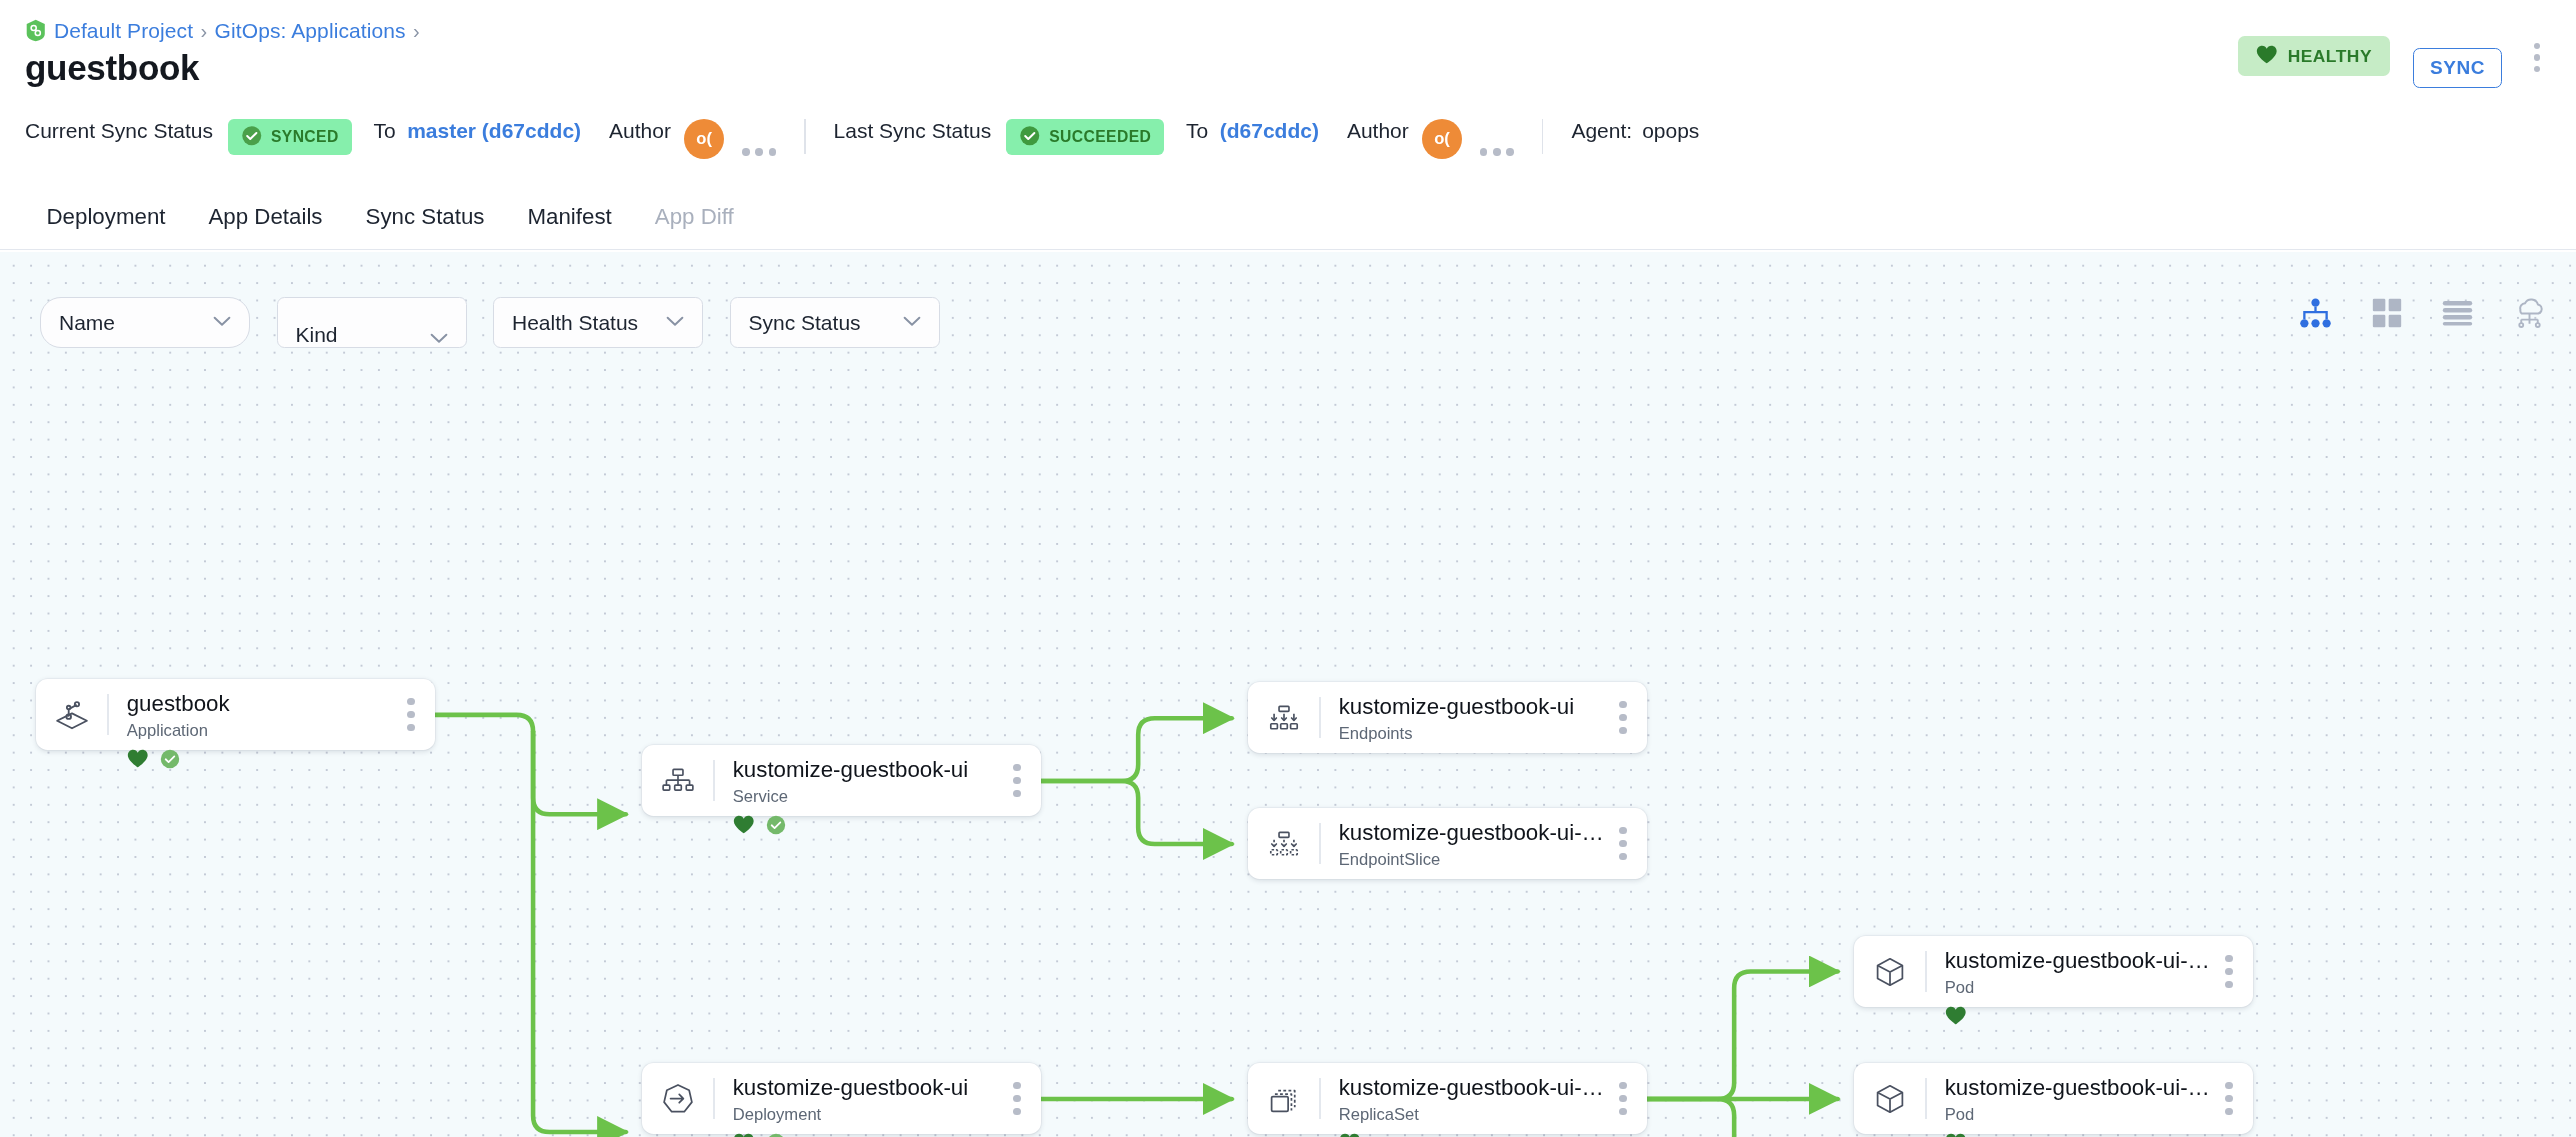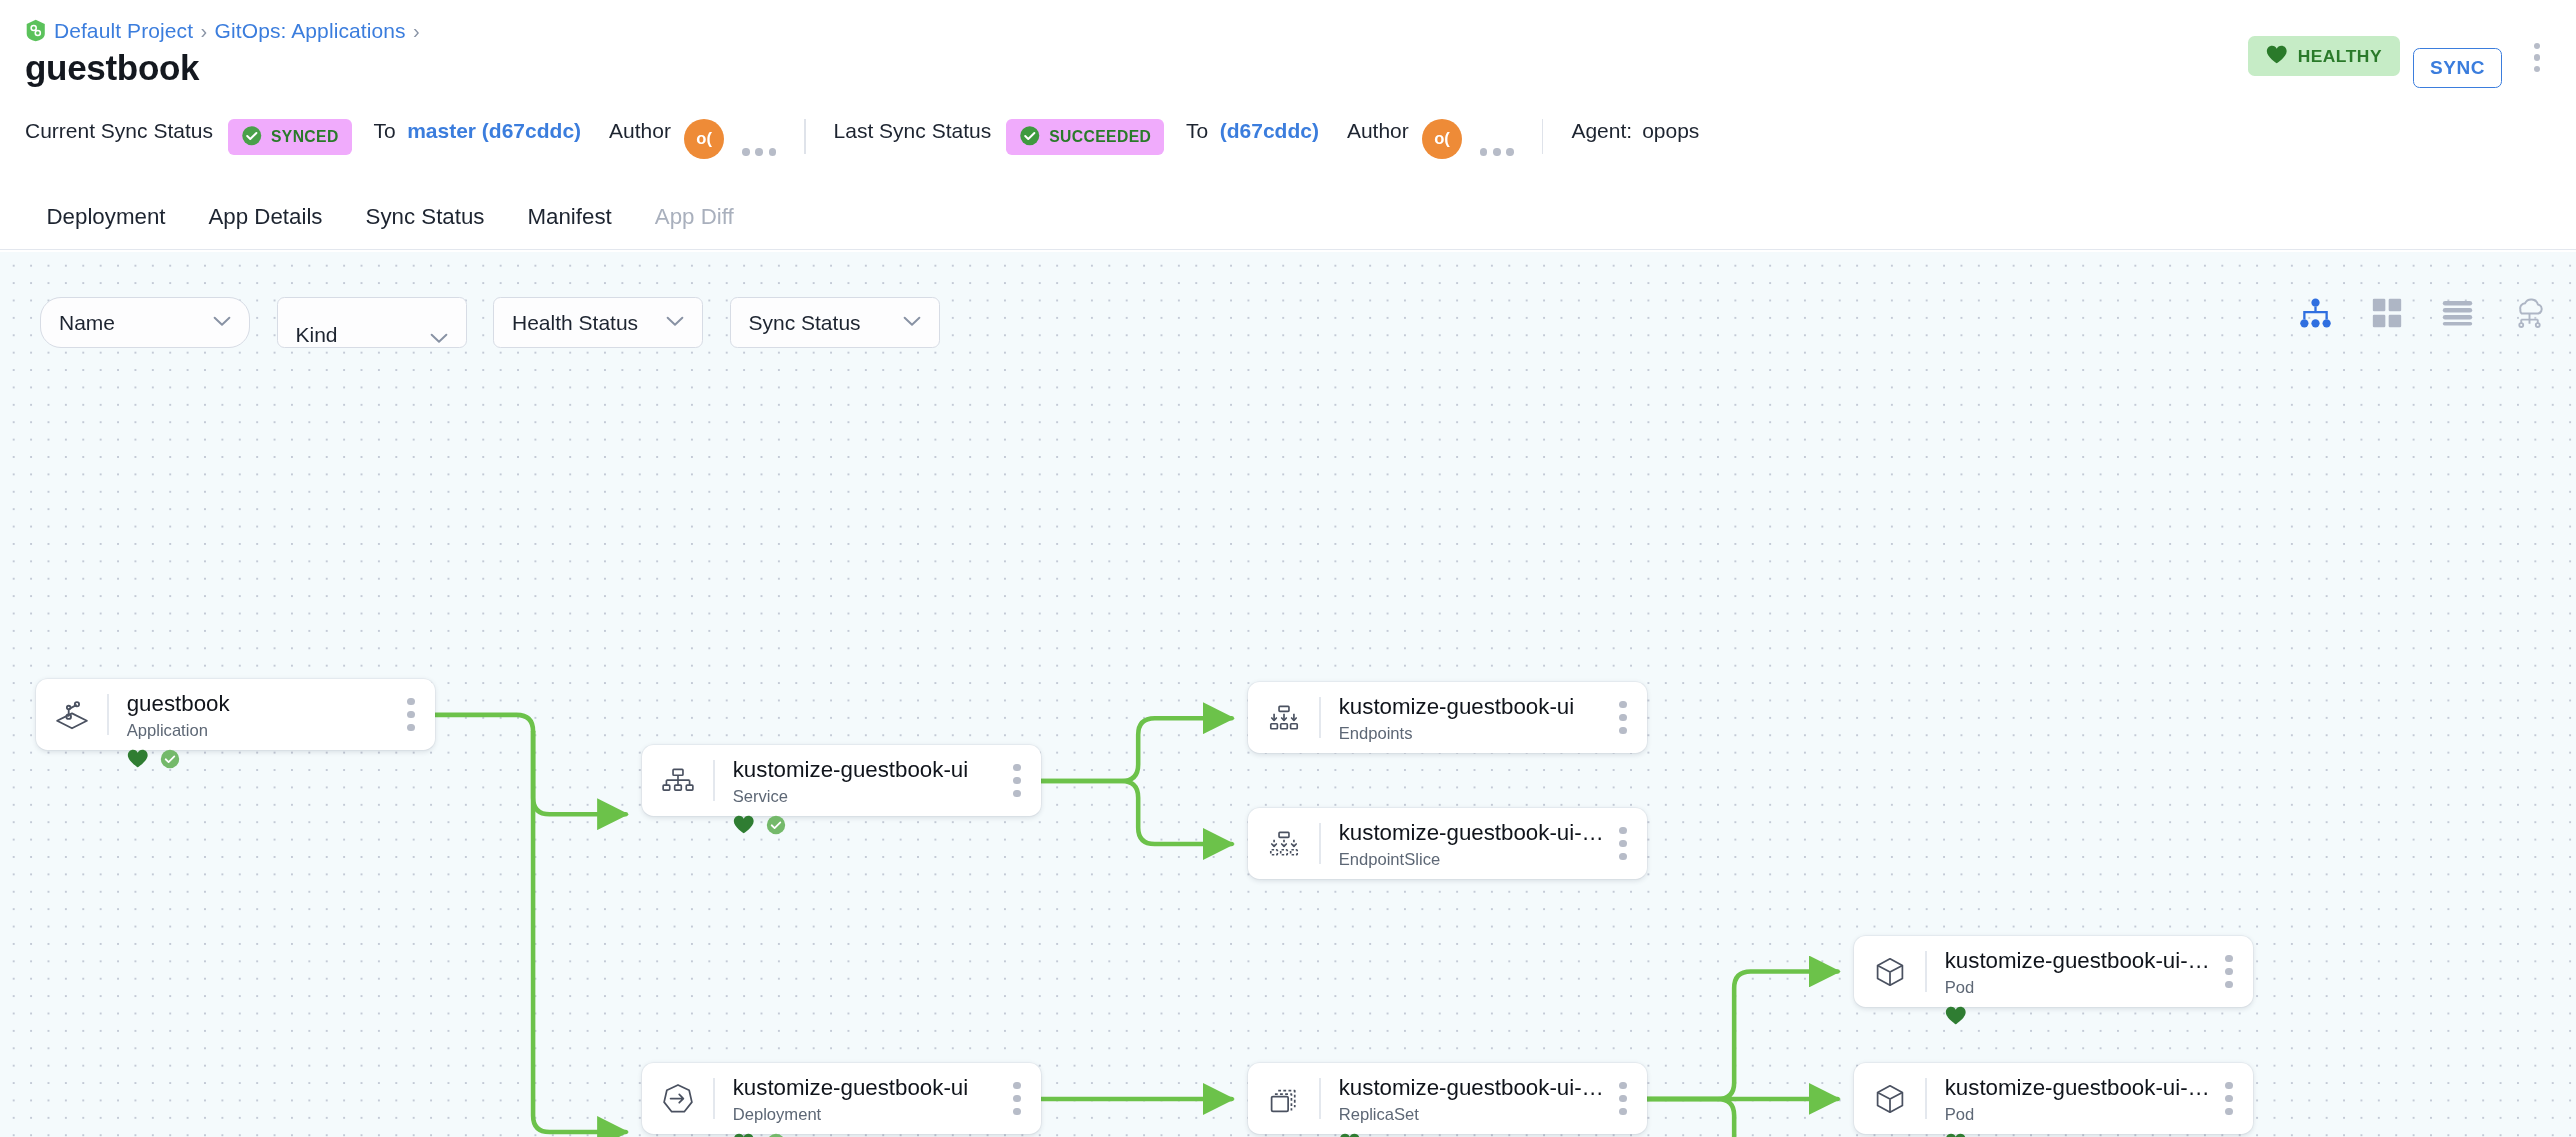--- a/index.html
+++ b/index.html
@@ -13,40 +13,40 @@
 
   
   .header { position: absolute; left: 0; top: 0; width: 2576px; height: 119px; background: #fff; }
   .breadcrumb { position: absolute; left: 25px; top: 18px; display: flex; align-items: center; gap: 7.4px; height: 25px; }
   .bc-logo { width: 21.5px; height: 23px; display: block; }
   .bc-link { color: #3b7ddd; font-size: 21px; letter-spacing: 0.1px; text-decoration: none; white-space: nowrap; }
   .bc-sep { color: #8a94a6; font-size: 20px; line-height: 1; }
   .app-title { position: absolute; left: 25px; top: 48px; font-size: 35px; font-weight: bold; color: #14181f; letter-spacing: -0.3px; }
 
   .health-badge {
-    position: absolute; right: 176px; top: 36px; height: 40px;
+    position: absolute; right: 186px; top: 36px; height: 40px;
     display: flex; align-items: center; gap: 10px;
     background: #c6ecc6; border-radius: 6.6px; padding: 0 18px;
   }
   .health-badge .hb-txt { color: #2a7a2a; font-size: 17.4px; font-weight: bold; letter-spacing: 0.5px; }
   .sync-btn {
     position: absolute; right: 74px; top: 48px; height: 40px; min-width: 89px;
     display: flex; align-items: center; justify-content: center;
     border: 1.7px solid #3b7ddd; border-radius: 6.6px; background: #fff;
     color: #3b7ddd; font-size: 19px; font-weight: bold; letter-spacing: 0.5px; cursor: pointer;
   }
   .kebab-top { position: absolute; right: 26.5px; top: 40px; width: 25px; height: 35px;
     display: flex; flex-direction: column; align-items: center; justify-content: center; gap: 5px; cursor: pointer; }
   .kebab-top i { width: 6.6px; height: 6.6px; border-radius: 50%; background: #b7bcc8; display: block; }
 
   
   .statusbar { position: absolute; left: 0; top: 119px; width: 2576px; height: 66px; background: #fff;
     display: flex; padding-left: 25px; }
   .st-label { font-size: 21px; color: #1d2430; white-space: nowrap; }
-  .st-chip { display: flex; align-items: center; gap: 8.3px; background: #f0abfc; border-radius: 5.8px; height: 36px; padding: 0 13.2px; margin-left: 15px; }
+  .st-chip { display: flex; align-items: center; gap: 8.3px; background: #86efac; border-radius: 5.8px; height: 36px; padding: 0 13.2px; margin-left: 15px; }
   .st-chip .ct { color: #2a7a2a; font-size: 15.7px; font-weight: bold; letter-spacing: 0.4px; white-space: nowrap; }
   .st-to { font-size: 21px; color: #1d2430; margin-left: 21.5px; }
   .st-rev { font-size: 21px; color: #3b7ddd; font-weight: bold; margin-left: 11.6px; white-space: nowrap; cursor: pointer; }
   .st-author { font-size: 21px; color: #1d2430; margin-left: 28px; }
   .avatar { width: 40px; height: 40px; border-radius: 50%; background: #ee8b37; margin-left: 13.2px;
     display: flex; align-items: center; justify-content: center; color: #fff; font-size: 16.6px; font-weight: bold; }
   .dots3 { margin-left: 18px; display: flex; gap: 5.8px; align-items: center; cursor: pointer; }
   .dots3 i { width: 7.4px; height: 7.4px; border-radius: 50%; background: #b7bcc8; display: block; }
   .vdiv { width: 1.7px; height: 35px; background: #dfe3ea; margin: 0 28px; }
   .agent { font-size: 21px; color: #1d2430; white-space: nowrap; }

